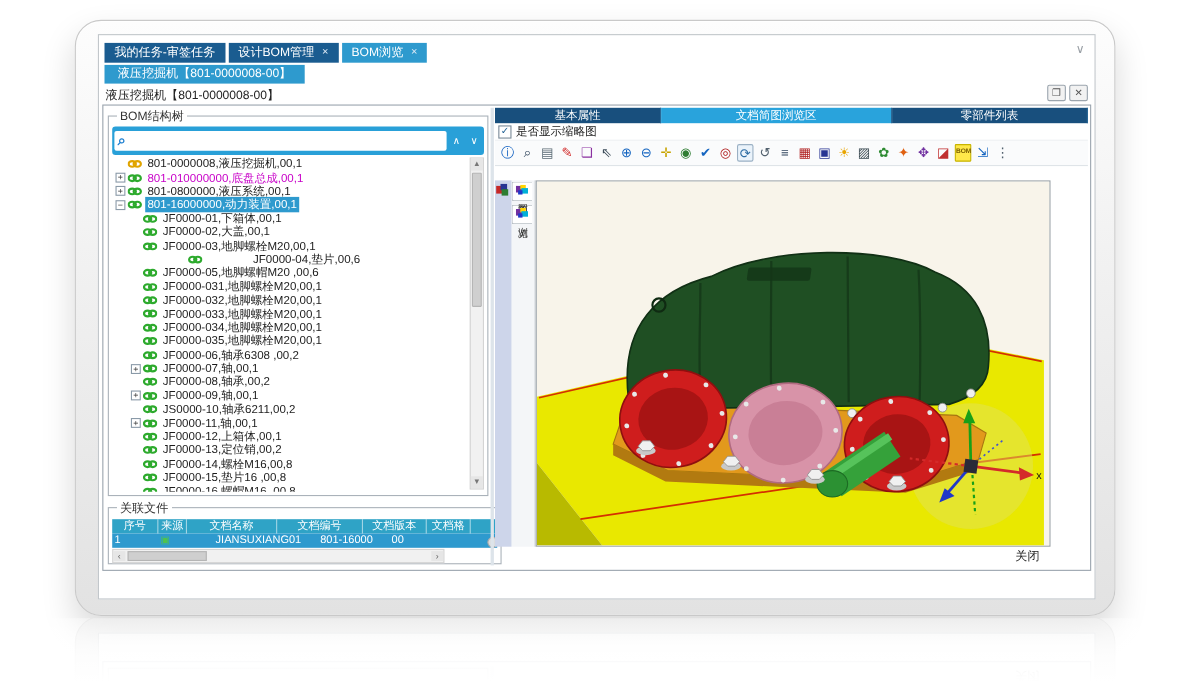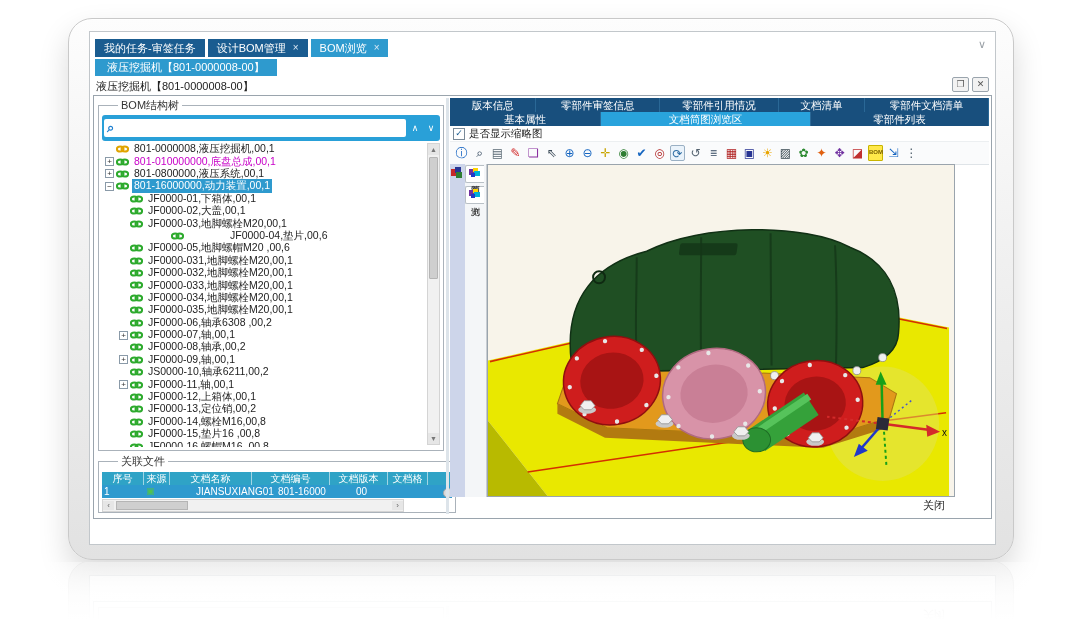--- a/index.html
+++ b/index.html
@@ -21,21 +21,21 @@
   .subtab{background:#2e9ace;color:#fff;font-size:11px;line-height:17px;padding:0 12px;white-space:nowrap;}
   .panel-title{position:absolute;left:6px;top:47px;height:14px;font-size:11px;color:#222;}
   .pbtns{position:absolute;right:6px;top:45px;display:flex;gap:3px;}
   .pbtn{width:15px;height:13px;border:1px solid #9aa4ad;background:#f2f2f2;font-size:9px;line-height:12px;text-align:center;color:#555;border-radius:2px;}
 
   
   .panel{position:absolute;left:3px;top:63px;width:897px;height:422px;border:1px solid #9aa4ad;background:#fff;}
   .left{position:absolute;left:2px;top:2px;width:350px;height:416px;}
   .split{position:absolute;left:352px;top:2px;width:3px;height:416px;background:#dde4ea;}
   fieldset{border:1px solid #aab2ba;padding:2px 3px 3px;margin:0;background:#fff;}
-  legend{font-size:11px;color:#333;padding:0 3px;margin-left:16px;}
+  legend{font-size:11px;color:#333;padding:0 3px;margin-left:4px;}
   .fs-tree{position:absolute;left:2px;top:0;width:338px;height:346px;}
   .fs-files{position:absolute;left:2px;top:356px;width:338px;height:52px;}
 
   
   .search{height:22px;background:#29a0d8;border-radius:3px;display:flex;align-items:center;padding:2px;gap:2px;}
   .search-box{flex:1;background:#fff;height:18px;display:flex;align-items:center;border-radius:2px;}
   .mag{color:#1d7fd0;font-size:13px;font-weight:bold;padding:0 3px;}
   .search input{border:0;outline:0;flex:1;font-size:11px;height:16px;background:transparent;}
   .chev{color:#fff;font-size:9px;width:14px;text-align:center;line-height:18px;}
 
@@ -57,21 +57,21 @@
   
   .ftable{font-size:10px;margin-top:1px;position:relative;}
   .fhead{display:flex;background:#2fa3c6;color:#fff;height:13px;line-height:13px;}
   .fhead .th{text-align:center;border-right:1px solid rgba(255,255,255,.55);box-sizing:border-box;overflow:hidden;}
   .fhead .th:nth-child(1){width:42px;}.fhead .th:nth-child(2){width:26px;}
   .fhead .th:nth-child(3){width:82px;}.fhead .th:nth-child(4){width:78px;}
   .fhead .th:nth-child(5){width:58px;}.fhead .th:nth-child(6){width:40px;}
   .frow{display:flex;background:#2e9ace;color:#fff;height:13px;line-height:13px;}
   .frow .td{overflow:hidden;box-sizing:border-box;padding:0 2px;}
   .frow .td:nth-child(1){width:42px;}.frow .td:nth-child(2){width:26px;}
-  .frow .td:nth-child(3){width:82px;margin-left:24px;}.frow .td:nth-child(4){width:78px;}
+  .frow .td:nth-child(3){width:82px;margin-left:24px;}.frow .td:nth-child(4){width:78px;text-align:center;}
   .frow .td:nth-child(5){width:58px;}.frow .td:nth-child(6){width:40px;}
   .docicon{color:#4fc24f;font-size:9px;}
   .hscroll{display:flex;height:11px;background:#f1f1f1;border:1px solid #d4d4d4;align-items:center;margin-top:1px;width:300px;}
   .hscroll .harr{width:11px;font-size:8px;line-height:9px;text-align:center;color:#666;background:#e6e6e6;height:9px;}
   .hscroll .hthumb{width:70px;height:7px;background:#cfcfcf;border:1px solid #b5b5b5;margin-left:2px;}
   .hscroll .hsp{flex:1;}
   .navdot{position:absolute;right:-1px;top:16px;width:8px;height:8px;border-radius:50%;background:#dcdcdc;border:1px solid #a8a8a8;}
 
   
   .right{position:absolute;left:356px;top:2px;width:539px;height:416px;}
@@ -418,27 +418,20 @@
                 <span class="harr">›</span>
               </div>
               <span class="navdot"></span>
             </div>
           </fieldset>
         </div>
 
         <div class="split"></div>
 
         <div class="right">
-          <div class="rrow rrow1">
-            <span class="rtab">版本信息</span>
-              <span class="rtab">零部件审签信息</span>
-              <span class="rtab">零部件引用情况</span>
-              <span class="rtab">文档清单</span>
-              <span class="rtab">零部件文档清单</span>
-          </div>
           <div class="rrow rrow2">
             <span class="rtab">基本属性</span>
               <span class="rtab active">文档简图浏览区</span>
               <span class="rtab">零部件列表</span>
           </div>
 
           <div class="checkrow">
             <span class="cb">✓</span>
             <span>是否显示缩略图</span>
           </div>

